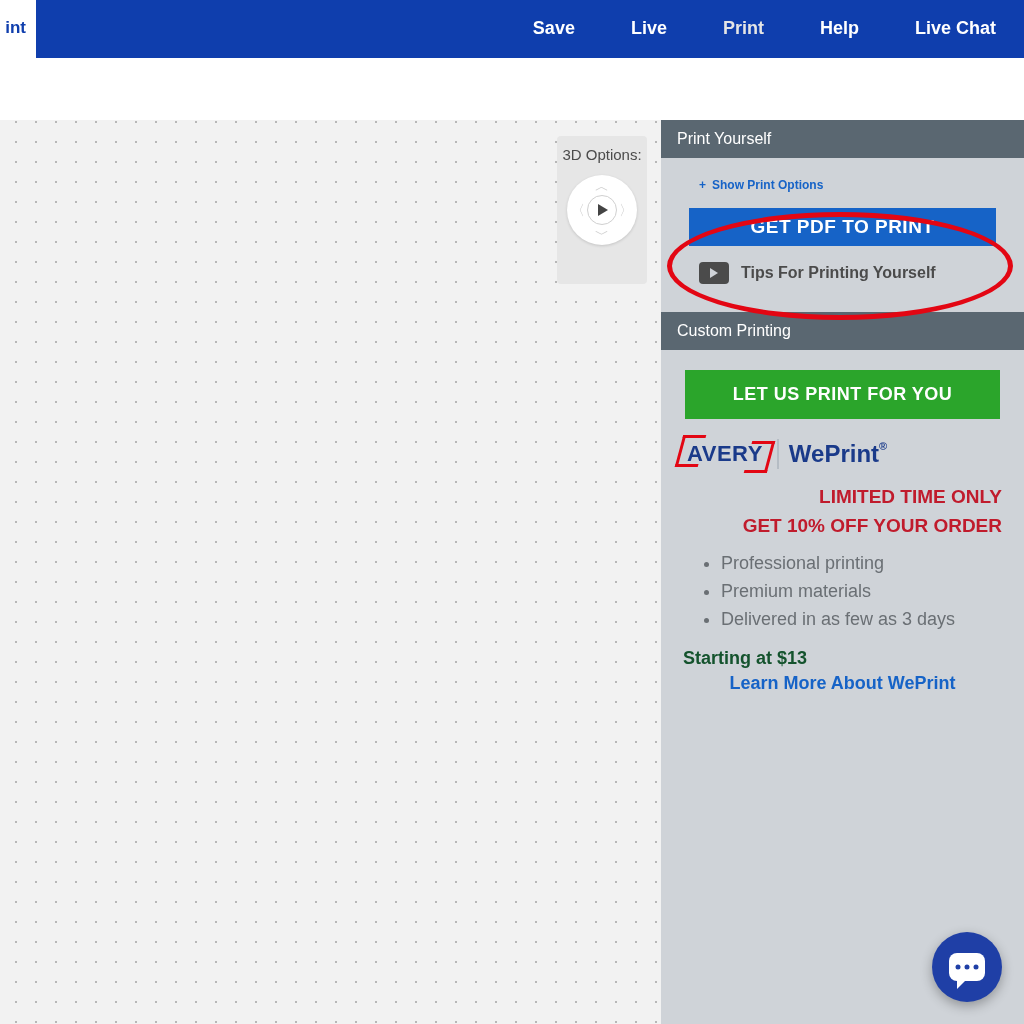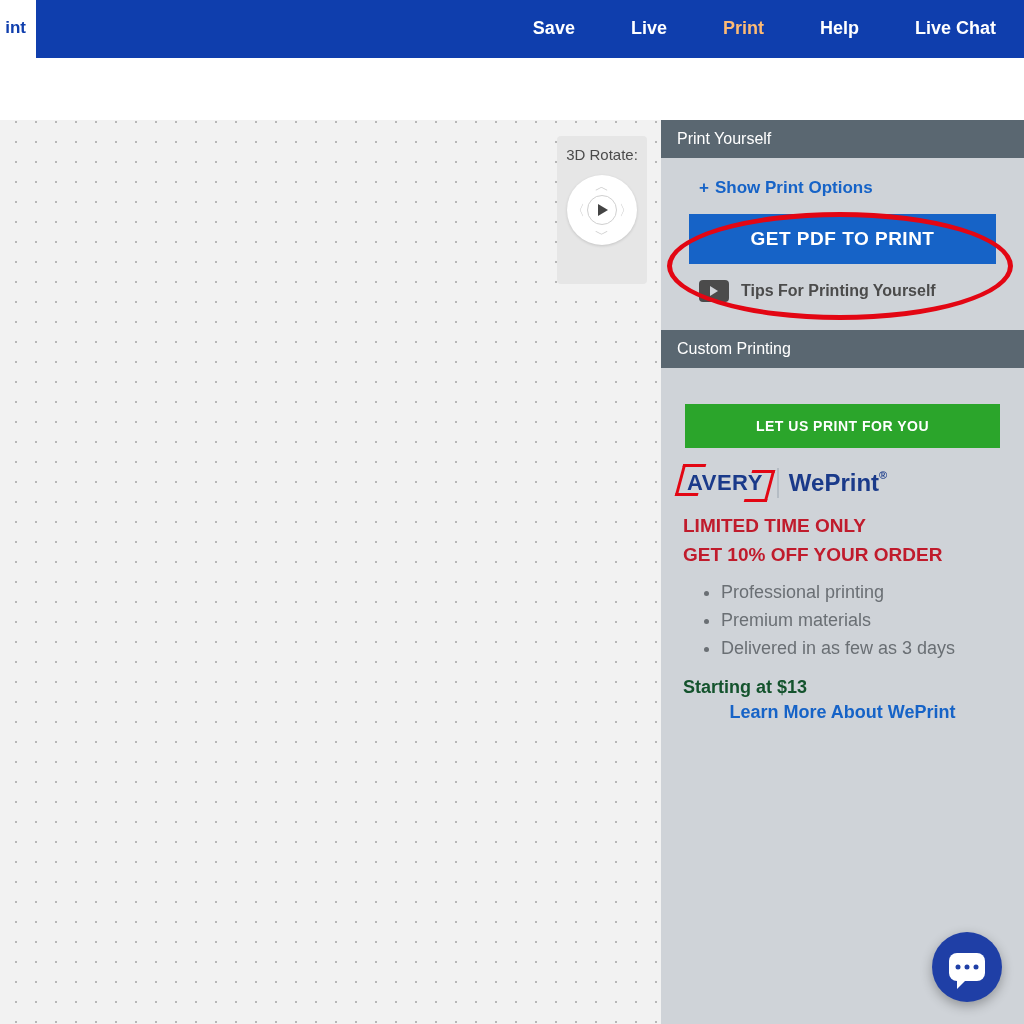--- a/index.html
+++ b/index.html
@@ -21,21 +21,21 @@
     text-align: right;
     font-weight: 700;
     font-size: 17px;
   }
   .topbar-spacer { flex: 1; }
   .topbar-link {
     padding: 18px 28px 0 28px;
     cursor: pointer;
     font-weight: 600;
   }
-  .topbar-link.disabled { color: #fdba74; }
+  .topbar-link.disabled { color: #e5e5e5; }
   .whitebar { background: #fff; height: 62px; }
   .main {
     display: flex;
     height: calc(1024px - 58px - 62px);
   }
   .canvas {
     flex: 1;
     background-color: #f2f2f2;
     background-image: radial-gradient(circle, #b7b7b7 1px, transparent 1px);
     background-size: 20px 20px;
@@ -85,32 +85,32 @@
     color: #fff;
     padding: 10px 16px;
     font-size: 16px;
   }
   .panel-body {
     padding: 20px 22px;
     position: relative;
   }
   .show-options {
     color: #1663c7;
-    font-size: 17px;
+    font-size: 12px;
     font-weight: 600;
     margin-bottom: 16px;
     cursor: pointer;
     margin-left: 16px;
   }
   .show-options .plus { font-weight: 900; margin-right: 6px; color:#1663c7;}
   .btn-blue {
     background: #1663c7;
     color: #fff;
     text-align: center;
-    padding: 14px 0;
+    padding: 8px 0;
     font-size: 19px;
     font-weight: 600;
     letter-spacing: 0.5px;
     cursor: pointer;
     margin: 8px 6px;
   }
   .annot-ellipse {
     position: absolute;
     border: 5px solid #e30613;
     border-radius: 50%;
@@ -124,45 +124,45 @@
   .video-icon {
     width: 30px; height: 22px; background: #4b4b4b; border-radius: 4px;
     display:flex;align-items:center;justify-content:center;
   }
   .video-icon .tri-play{border-color: transparent transparent transparent #cfd3d8;border-width:5px 0 5px 8px;margin:0;}
   .btn-green {
     background: #2ba52b;
     color: #fff;
     text-align: center;
     padding: 14px 0;
-    font-size: 14px;
+    font-size: 18px;
     font-weight: 600;
     letter-spacing: 0.5px;
     cursor: pointer;
-    margin: 16px 2px 20px 2px;
+    margin: 0 2px 20px 2px;
   }
   .logo-row { display:flex; align-items:center; gap:10px; margin-bottom: 14px;}
   .avery-mark {
     color: #1a3a8a; font-weight: 900; font-size: 22px; letter-spacing: 0.5px;
     position: relative; padding: 2px 4px;
   }
   .avery-mark::before {
     content:""; position:absolute; left:-4px; top:-4px; width:20px; height:26px;
     border:3px solid #e30613; border-right:none; transform: skew(-15deg);
   }
   .avery-mark::after {
     content:""; position:absolute; right:-4px; bottom:-4px; width:20px; height:26px;
     border:3px solid #e30613; border-left:none; transform: skew(-15deg);
   }
   .vline{width:2px;height:30px;background:#b5bcc4;}
   .weprint {
     color:#1a3a8a; font-weight:700; font-size:24px;
   }
   .weprint .reg{font-size:11px;vertical-align: top;}
-  .promo-red { color:#c01b2c; font-weight:800; font-size:19px; line-height:1.5; margin-bottom:10px;}
+  .promo-red { color:#c01b2c; font-weight:800; font-size:19px; line-height:1.5; margin-bottom:10px;text-align:right;}
   .bullets { list-style: disc; padding-left: 38px; color:#6a6f74; font-size:18px; line-height:1.55; margin-bottom:14px;}
   .starting { color:#14532d; font-weight:700; font-size:18px; margin-bottom:4px;}
   .learn-more { color:#1663c7; font-weight:600; font-size:18px; cursor:pointer;text-align:center;}
   .chat-fab {
     position: fixed; right: 22px; bottom: 22px;
     width: 70px; height: 70px; border-radius: 50%;
     background: #1f3fa6; display:flex; align-items:center; justify-content:center;
     box-shadow: 0 4px 12px rgba(0,0,0,.3);
     cursor:pointer;
   }
@@ -187,21 +187,21 @@
   <div class="topbar-link disabled">Print</div>
   <div class="topbar-link">Help</div>
   <div class="topbar-link">Live Chat</div>
 </div>
 
 <div class="whitebar"></div>
 
 <div class="main">
   <div class="canvas">
     <div class="rotate-panel">
-      <div>3D Rotate:</div>
+      <div>3D Options:</div>
       <div class="rotate-wheel">
         <span class="chev up">︿</span>
         <span class="chev down">﹀</span>
         <span class="chev left">〈</span>
         <span class="chev right">〉</span>
         <div class="rotate-center">
           <div class="tri tri-play"></div>
         </div>
       </div>
     </div>

